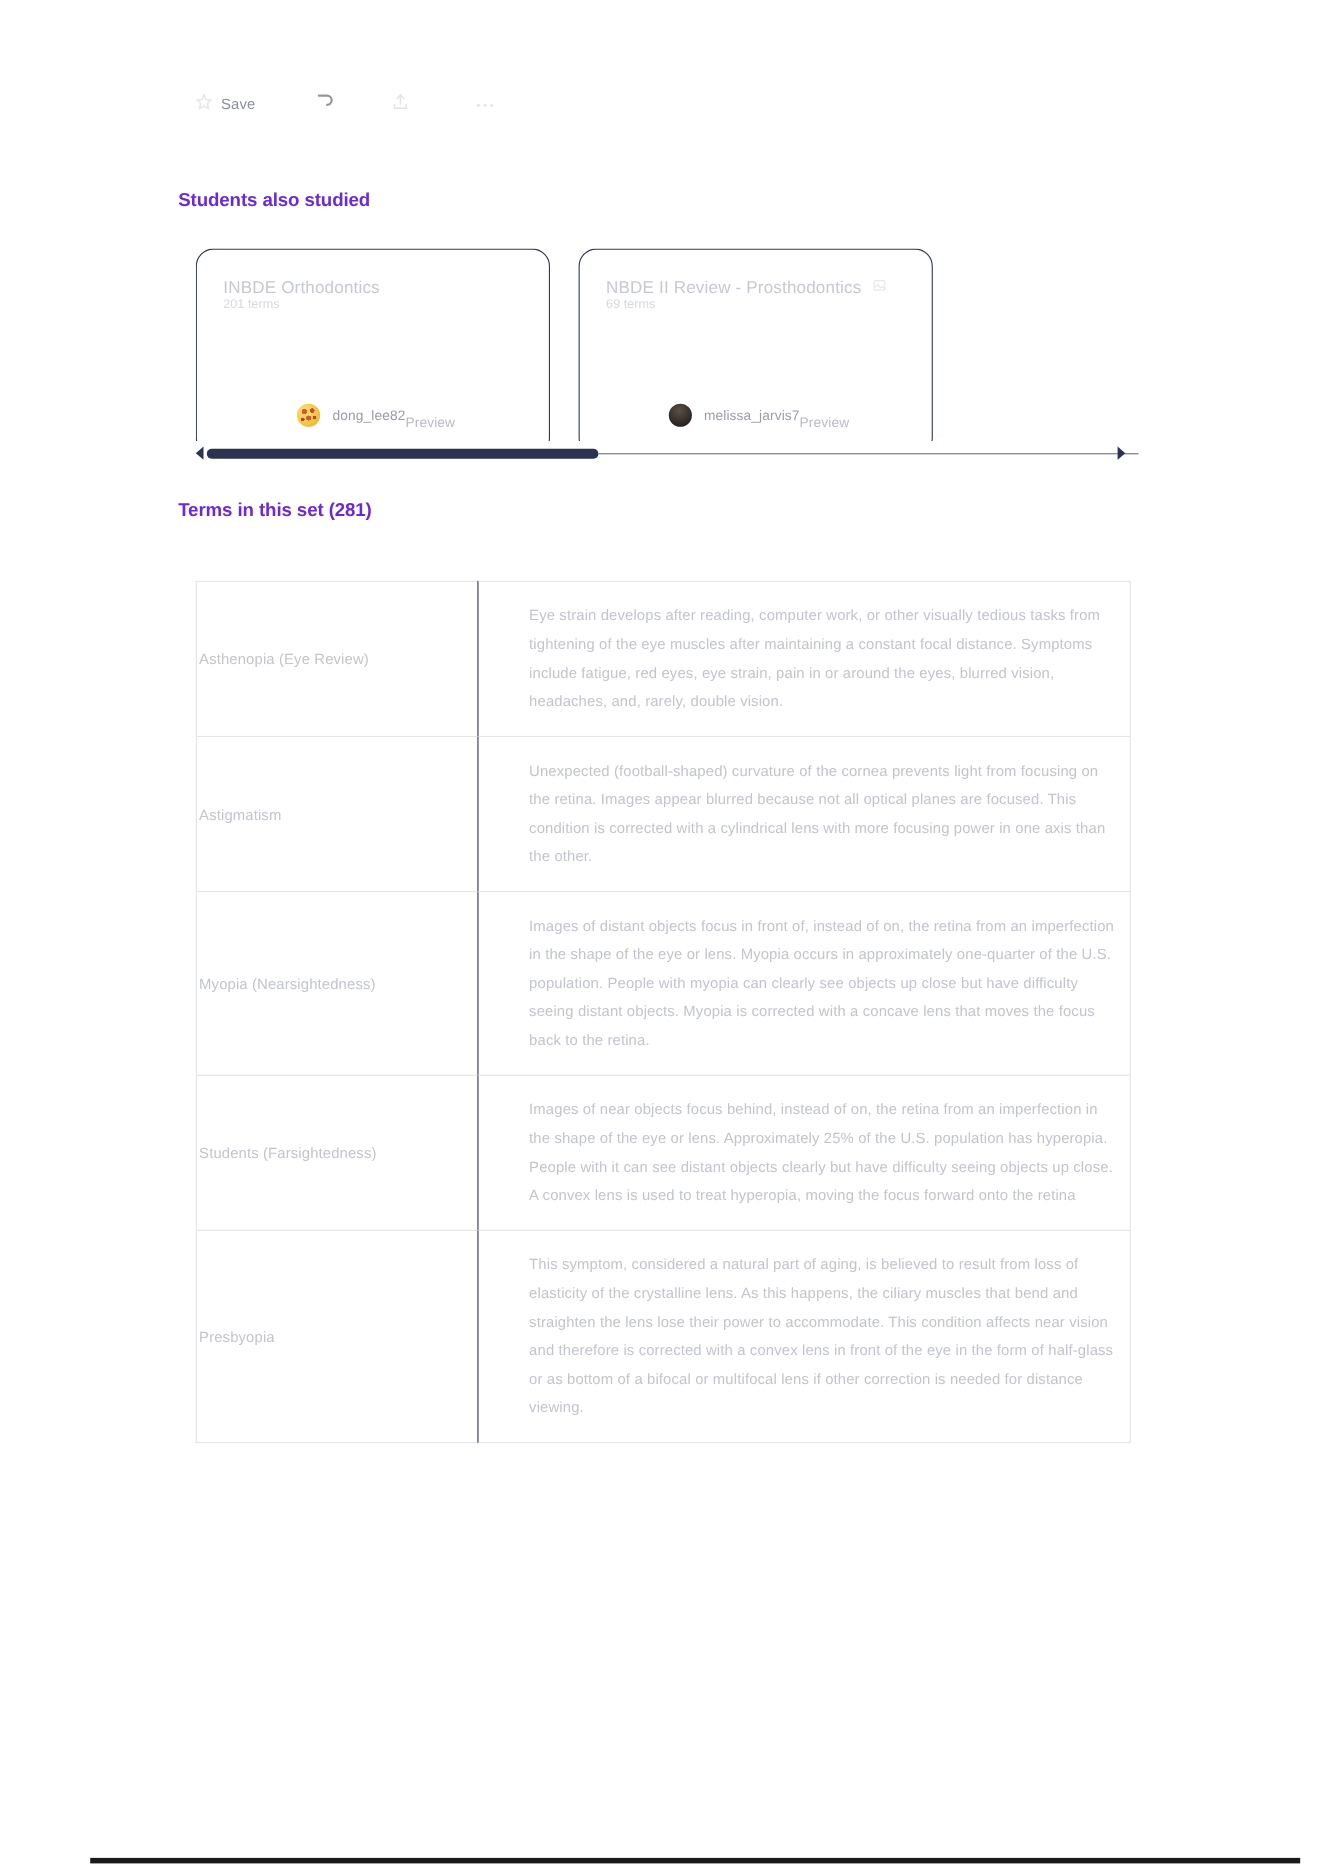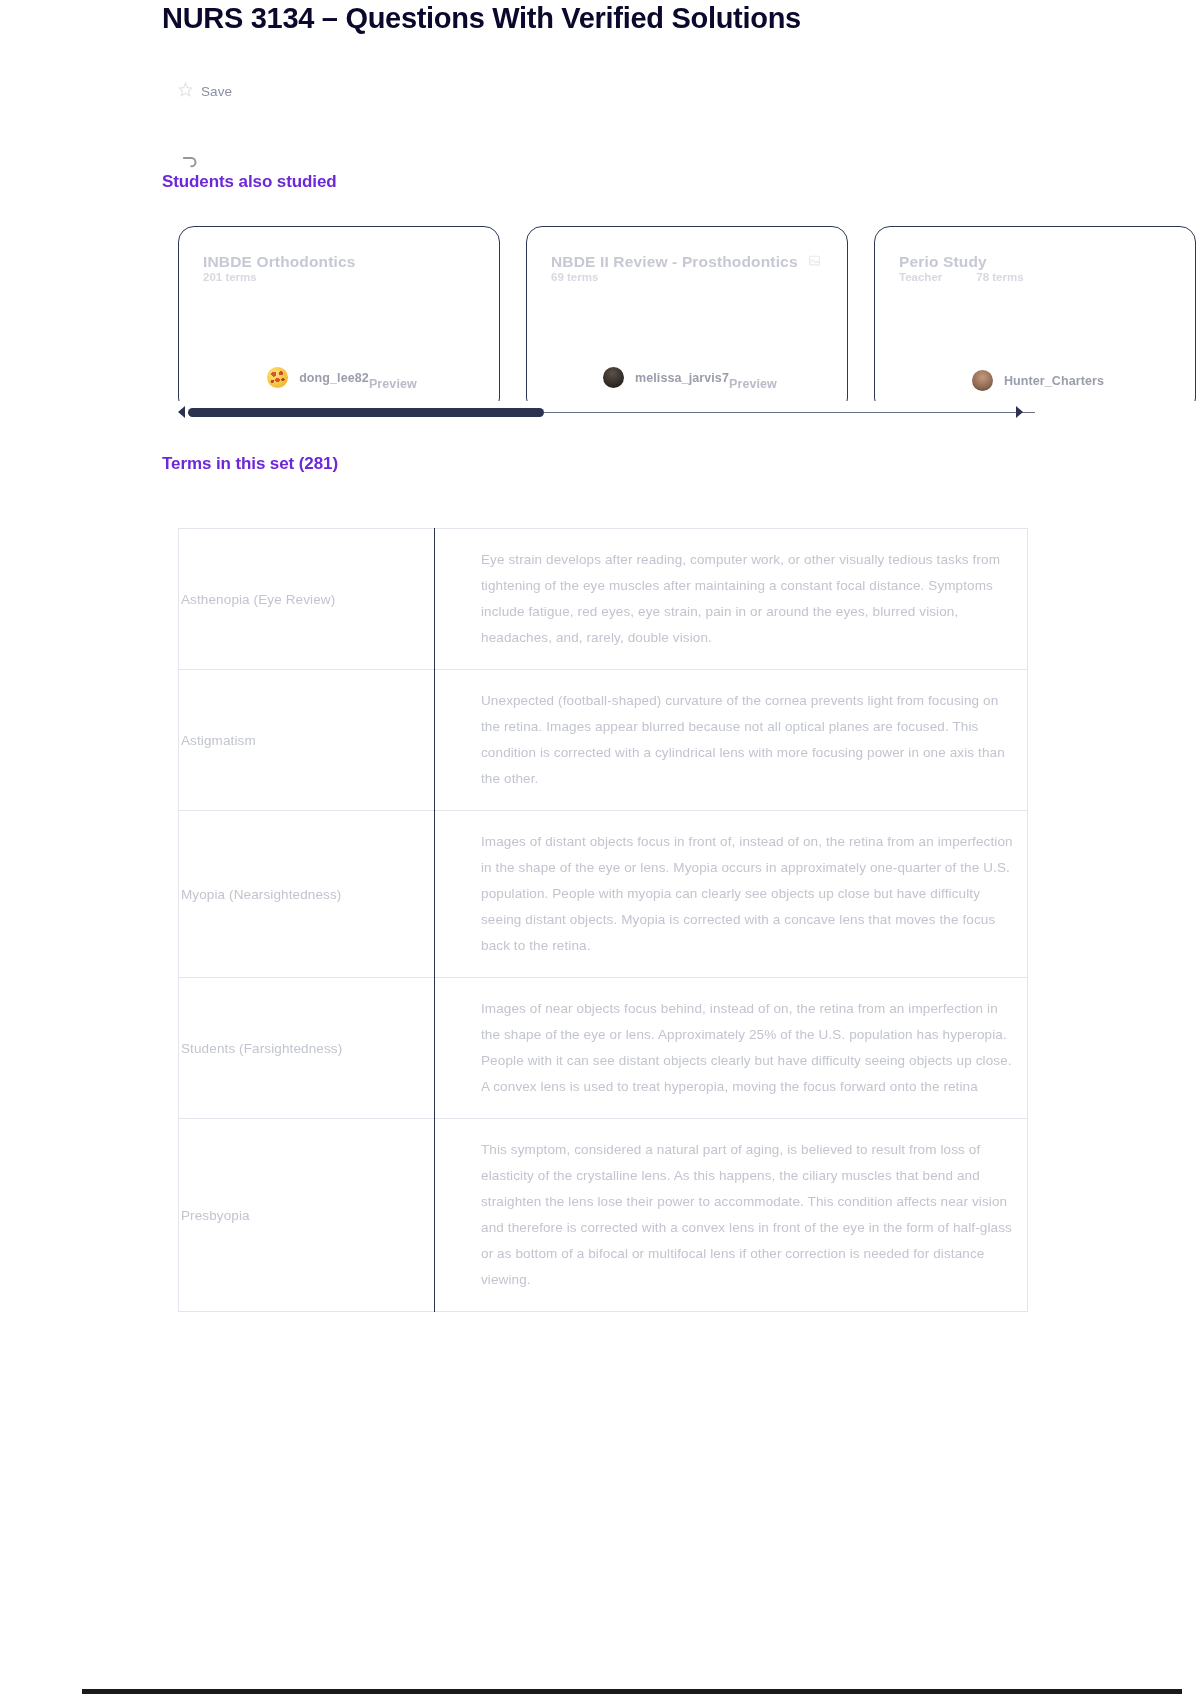--- a/index.html
+++ b/index.html
@@ -25,23 +25,22 @@
     letter-spacing: -0.3px;
     color: #0a092d;
     white-space: nowrap;
   }
 
   
   .toolbar {
     position: absolute;
     left: 178px; top: 82px;
     display: flex;
-    align-items: flex-start;
+    align-items: center;
     gap: 52px;
-    flex-direction: column;
   }
   .tb-item { display: flex; align-items: center; gap: 8px; }
   .tb-label {
     font-size: 13.5px;
     color: #8a8fa3;
     letter-spacing: 0.1px;
   }
   .tb-label.faint { color: #dcdee6; }
   .ico { display:block; opacity:.55; }
   .ico.ghost { opacity: .16; }
@@ -68,21 +67,20 @@
     overflow: hidden;
   }
   .set-card {
     flex: 0 0 auto;
     width: 322px; height: 188px;
     border: 1.6px solid #2e3856;
     border-radius: 16px;
     background: #fff;
     padding: 26px 24px 20px 24px;
     position: relative;
-    font-weight: bold;
   }
   .card-title {
     font-size: 15.5px;
     color: #c6c9d3;
     letter-spacing: .15px;
     white-space: nowrap;
     display: flex;
     align-items: center;
     gap: 10px;
   }
@@ -216,21 +214,20 @@
     left: 82px; right: 18px; bottom: 6px;
     height: 5px;
     background: #1a1a1a;
   }
 </style>
 </head>
 <body>
 
 <div class="page">
 
-  <div class="title">NURS 3134 – Questions With Verified Solutions</div>
 
   <div class="toolbar">
 
     <div class="tb-item">
       <span class="ico ghost">
         <svg width="15" height="15" viewBox="0 0 24 24" fill="none" stroke="#5a5f72" stroke-width="2">
           <polygon points="12,2 15,9 22,9.5 17,14.5 18.5,22 12,18 5.5,22 7,14.5 2,9.5 9,9"></polygon>
         </svg>
       </span>
       <span class="tb-label">Save</span>
@@ -302,36 +299,20 @@
       </div>
       <div class="card-footer">
         <div class="author">
           <span class="avatar a2"></span>
           <span class="author-name">melissa_jarvis7</span>
         </div>
         <span class="preview-link">Preview</span>
       </div>
     </div>
 
-    <div class="set-card">
-      <div class="card-title">
-        <span>Perio Study</span>
-      </div>
-      <div class="card-meta">
-        <span>Teacher</span>
-        <span>78 terms</span>
-      </div>
-      <div class="card-footer">
-        <div class="author">
-          <span class="avatar a3"></span>
-          <span class="author-name">Hunter_Charters</span>
-        </div>
-        <span class="preview-link"></span>
-      </div>
-    </div>
 
   </div>
 
   <div class="scroll-row">
     <span class="arrow-left"></span>
     <div class="scroll-track">
       <div class="scroll-thumb"></div>
       <div class="scroll-line"></div>
     </div>
   </div>

